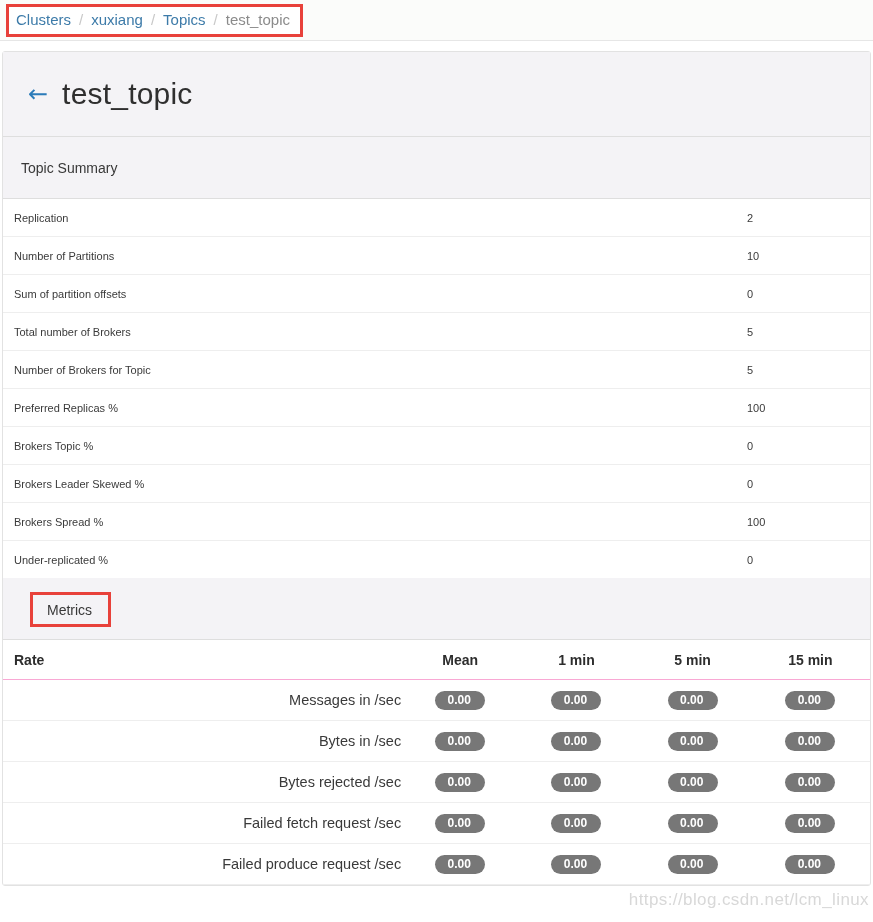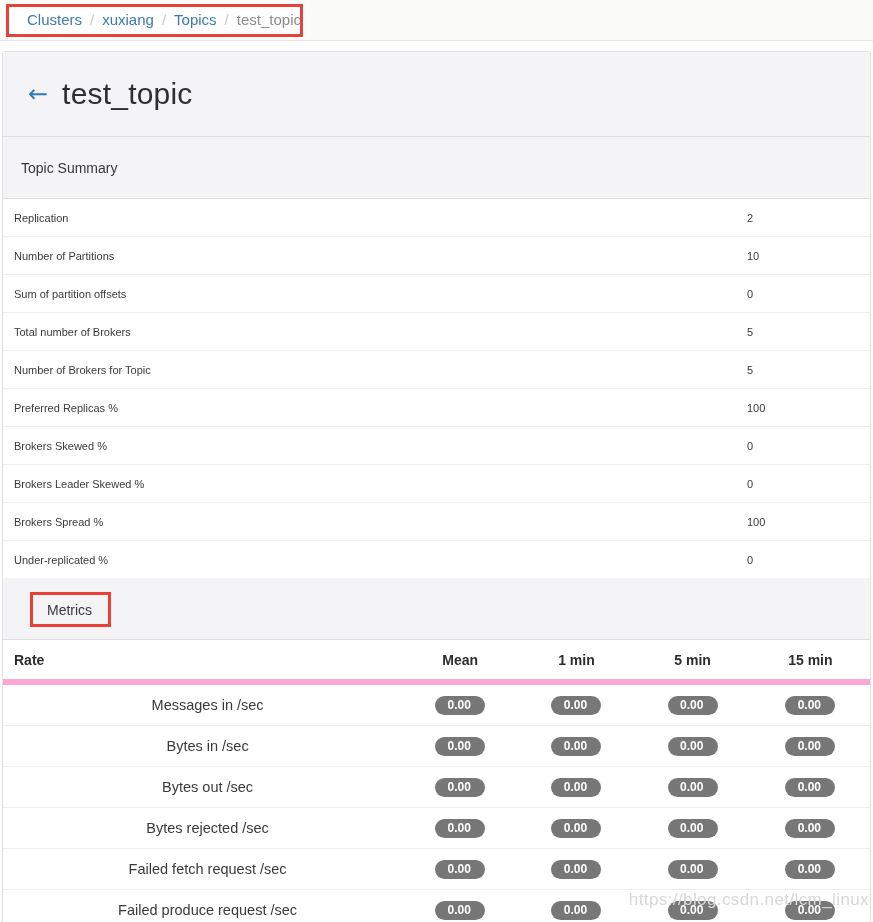--- a/index.html
+++ b/index.html
@@ -30,21 +30,21 @@
     left: 6px;
     top: 4px;
     width: 297px;
     height: 33px;
     border: 3px solid #e8413a;
     box-sizing: border-box;
     background: #ffffff;
   }
   .breadcrumb-inner {
     position: absolute;
-    left: 27px;
+    left: 16px;
     top: 11px;
     display: flex;
     align-items: center;
     font-size: 15px;
     white-space: nowrap;
     z-index: 3;
   }
   .crumb-link {
     color: #3d7ba9;
     text-decoration: none;
@@ -138,41 +138,41 @@
     font-size: 11px;
     color: #3a3a3a;
     vertical-align: middle;
   }
   .summary-table tr:last-child td { border-bottom: none; }
   .summary-table .col-label { width: 733px; }
   .summary-table .col-value { width: auto; }
 
   .metrics-table th {
     height: 37px;
-    border-bottom: 6px solid #f9a8d4;
+    border-bottom: 1px solid #f9a8d4;
     font-size: 14px;
     font-weight: bold;
     color: #2d2d2d;
     text-align: center;
     vertical-align: middle;
   }
   .metrics-table th.rate-head {
     text-align: left;
     padding-left: 11px;
   }
   .metrics-table td {
     height: 38px;
     border-bottom: 1px solid #eeeeee;
     font-size: 14.5px;
     color: #3a3a3a;
     vertical-align: middle;
     text-align: center;
   }
   .metrics-table td.metric-name {
-    text-align: center;
+    text-align: right;
     padding-left: 11px;
   }
   .col-rate   { width: 395px; }
   .col-mean   { width: 115px; }
   .col-1min   { width: 115px; }
   .col-5min   { width: 115px; }
   .col-15min  { width: 118px; }
 
   .badge {
     display: inline-block;
@@ -252,21 +252,21 @@
         </tr>
         <tr>
           <td>Number of Brokers for Topic</td>
           <td>5</td>
         </tr>
         <tr>
           <td>Preferred Replicas %</td>
           <td>100</td>
         </tr>
         <tr>
-          <td>Brokers Skewed %</td>
+          <td>Brokers Topic %</td>
           <td>0</td>
         </tr>
         <tr>
           <td>Brokers Leader Skewed %</td>
           <td>0</td>
         </tr>
         <tr>
           <td>Brokers Spread %</td>
           <td>100</td>
         </tr>
@@ -309,27 +309,20 @@
           <td><span class="badge">0.00</span></td>
         </tr>
         <tr>
           <td class="metric-name">Bytes in /sec</td>
           <td><span class="badge">0.00</span></td>
           <td><span class="badge">0.00</span></td>
           <td><span class="badge">0.00</span></td>
           <td><span class="badge">0.00</span></td>
         </tr>
         <tr>
-          <td class="metric-name">Bytes out /sec</td>
-          <td><span class="badge">0.00</span></td>
-          <td><span class="badge">0.00</span></td>
-          <td><span class="badge">0.00</span></td>
-          <td><span class="badge">0.00</span></td>
-        </tr>
-        <tr>
           <td class="metric-name">Bytes rejected /sec</td>
           <td><span class="badge">0.00</span></td>
           <td><span class="badge">0.00</span></td>
           <td><span class="badge">0.00</span></td>
           <td><span class="badge">0.00</span></td>
         </tr>
         <tr>
           <td class="metric-name">Failed fetch request /sec</td>
           <td><span class="badge">0.00</span></td>
           <td><span class="badge">0.00</span></td>

